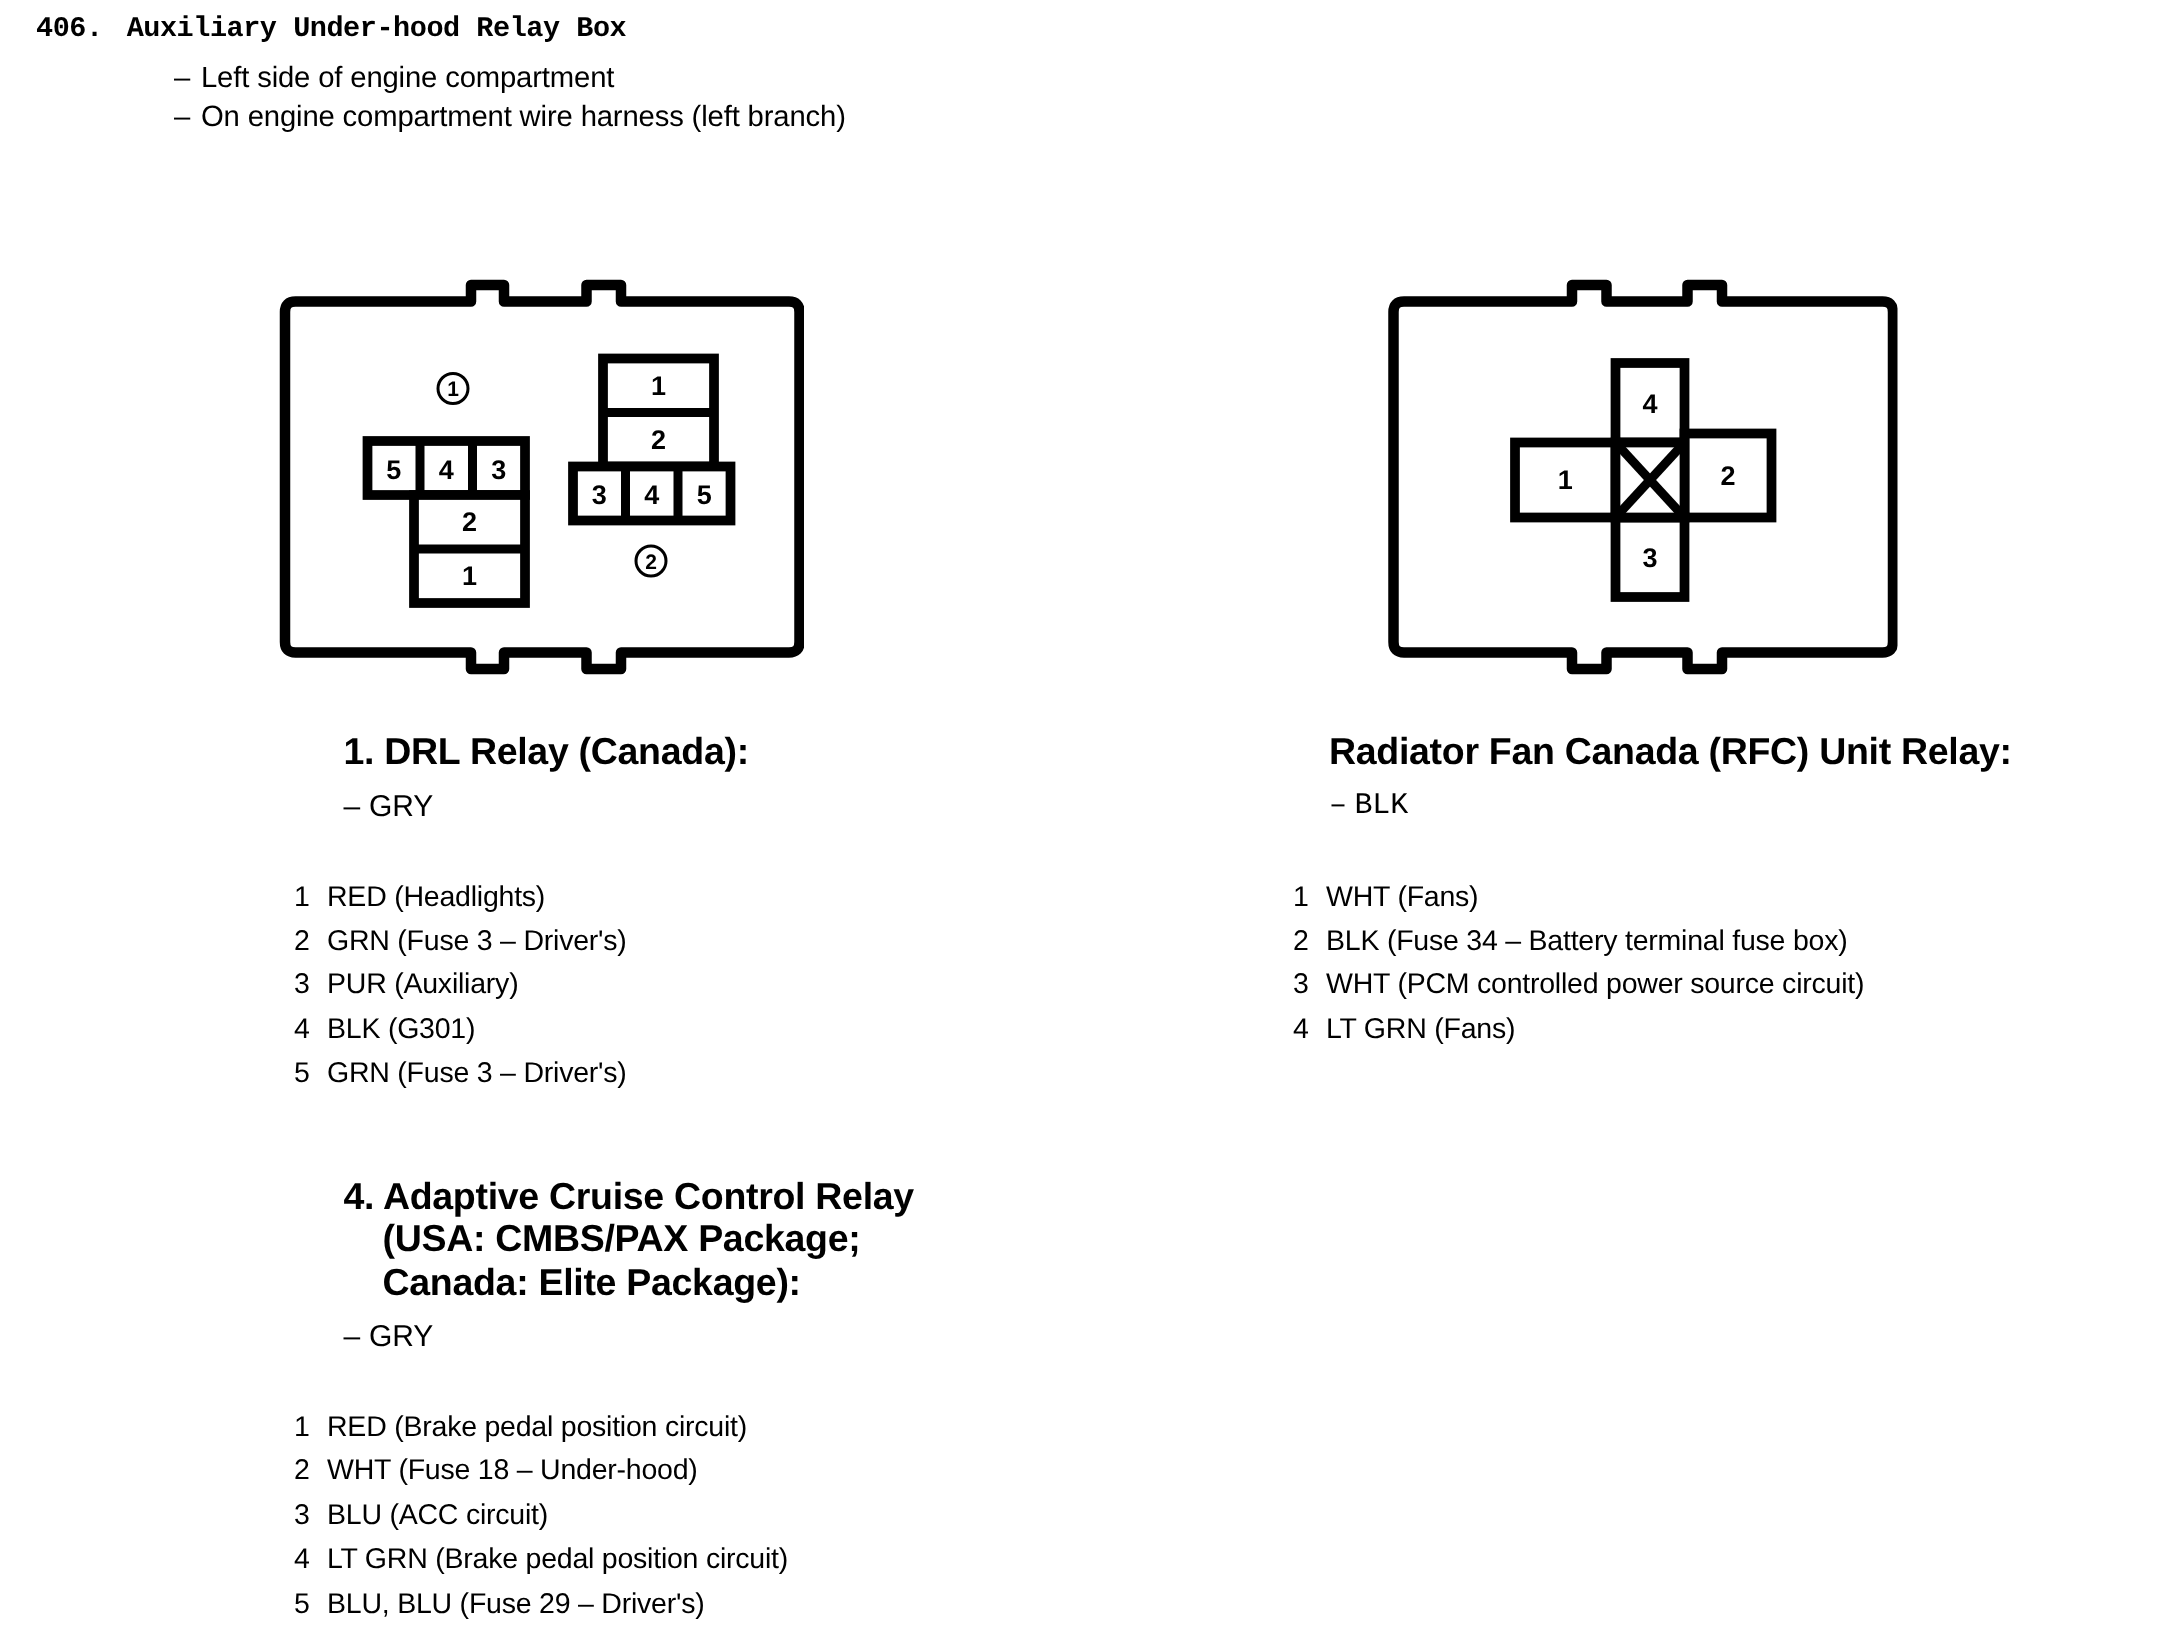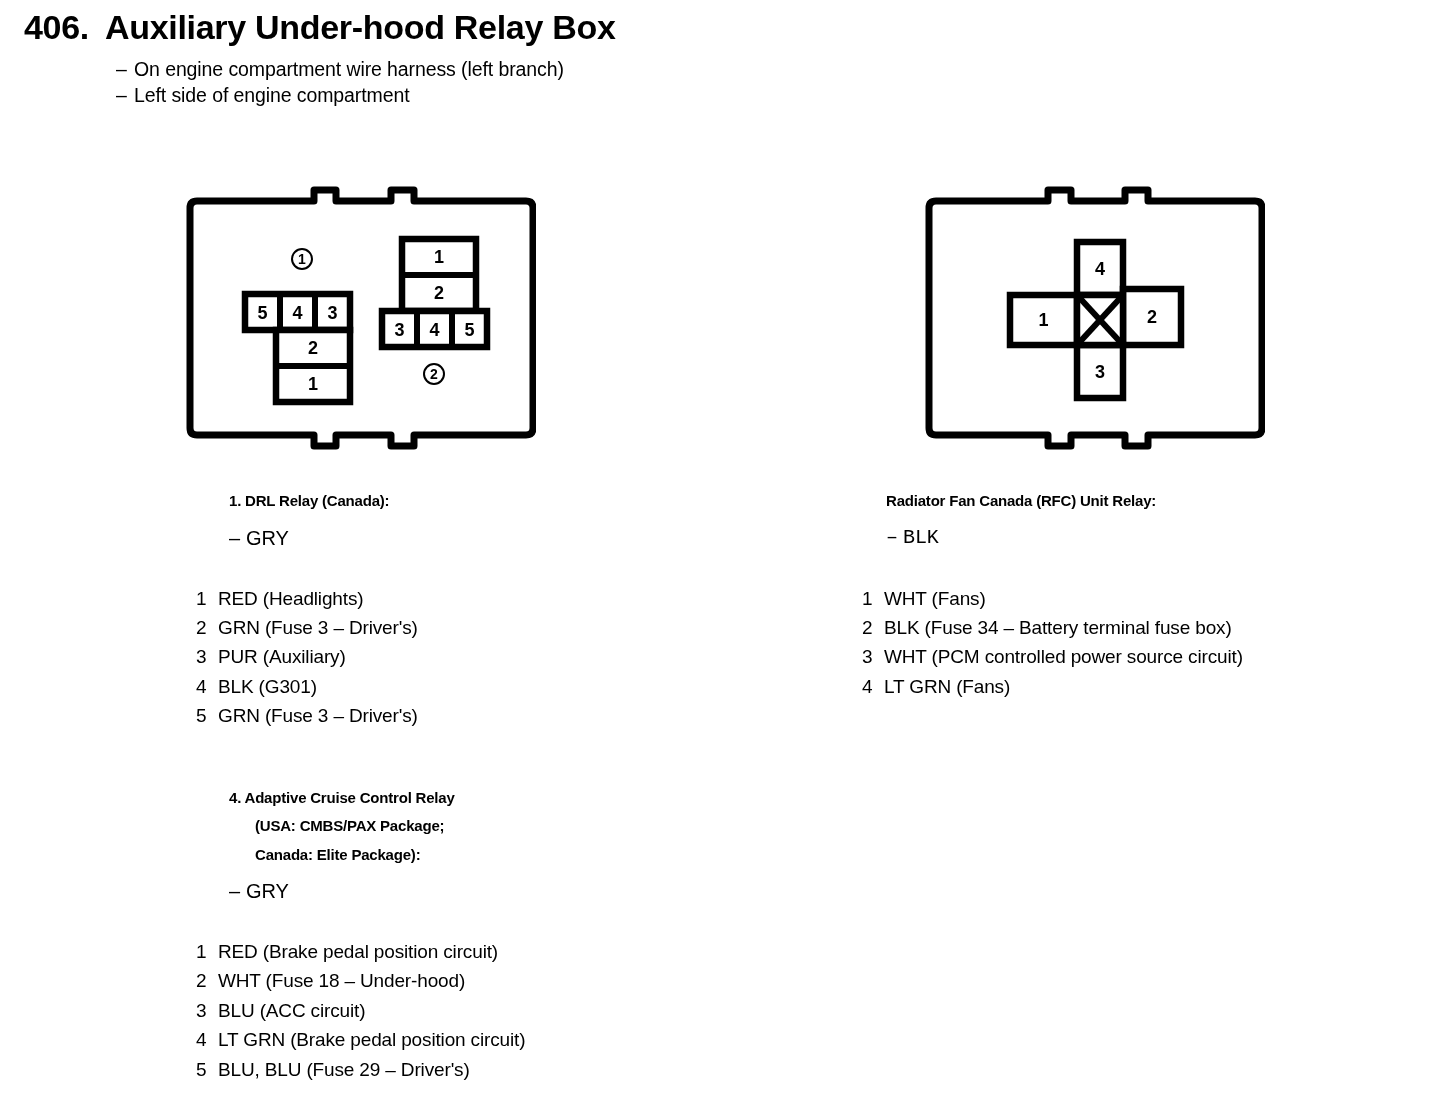--- a/index.html
+++ b/index.html
@@ -21,23 +21,24 @@
   #page-header {
     position: absolute;
     left: 24px;
     top: 8px;
     width: 1000px;
   }
   .title-row {
     display: flex;
     align-items: baseline;
     font-weight: bold;
-    font-size: 34px;
+    font-size: 19px;
     letter-spacing: -0.3px;
     white-space: nowrap;
+    font-family: Liberation Mono, monospace;
   }
   .title-number {
     margin-right: 16px;
   }
   .subtitle-list {
     margin-top: 9px;
     margin-left: 92px;
   }
   .subtitle-line {
     font-size: 19.5px;
@@ -85,21 +86,21 @@
 
   
   .text-col { position: absolute; }
   #col-left  { left: 196px; top: 487px;  width: 620px; }
   #col-right { left: 862px; top: 487px;  width: 560px; }
 
   .relay-section { margin-bottom: 0; }
 
   .relay-heading {
     font-weight: bold;
-    font-size: 15px;
+    font-size: 25px;
     line-height: 28.5px;
     letter-spacing: -0.2px;
     white-space: nowrap;
   }
   .relay-heading.indented { margin-left: 33px; }
   .relay-heading-cont { margin-left: 33px; padding-left: 26px; }
 
   .relay-color {
     font-size: 20px;
     line-height: 26px;
@@ -138,24 +139,24 @@
 </head>
 <body>
 
 <div id="page-header">
   <div class="title-row">
     <span class="title-number">406.</span>
     <span>Auxiliary Under-hood Relay Box</span>
   </div>
   <div class="subtitle-list">
     <div class="subtitle-line">
+      <span class="subtitle-dash">–</span><span>Left side of engine compartment</span>
+    </div>
+    <div class="subtitle-line">
       <span class="subtitle-dash">–</span><span>On engine compartment wire harness (left branch)</span>
-    </div>
-    <div class="subtitle-line">
-      <span class="subtitle-dash">–</span><span>Left side of engine compartment</span>
     </div>
   </div>
 </div>
 
 <div class="relay-box-wrap" id="relay-box-left-wrap">
   <svg class="relay-box-svg" width="350" height="282" viewBox="0 0 350 282">
 
     <g fill="none" stroke="#000" stroke-width="7" stroke-linejoin="round" stroke-linecap="butt">
       <path d="M 4,30
                L 4,250

